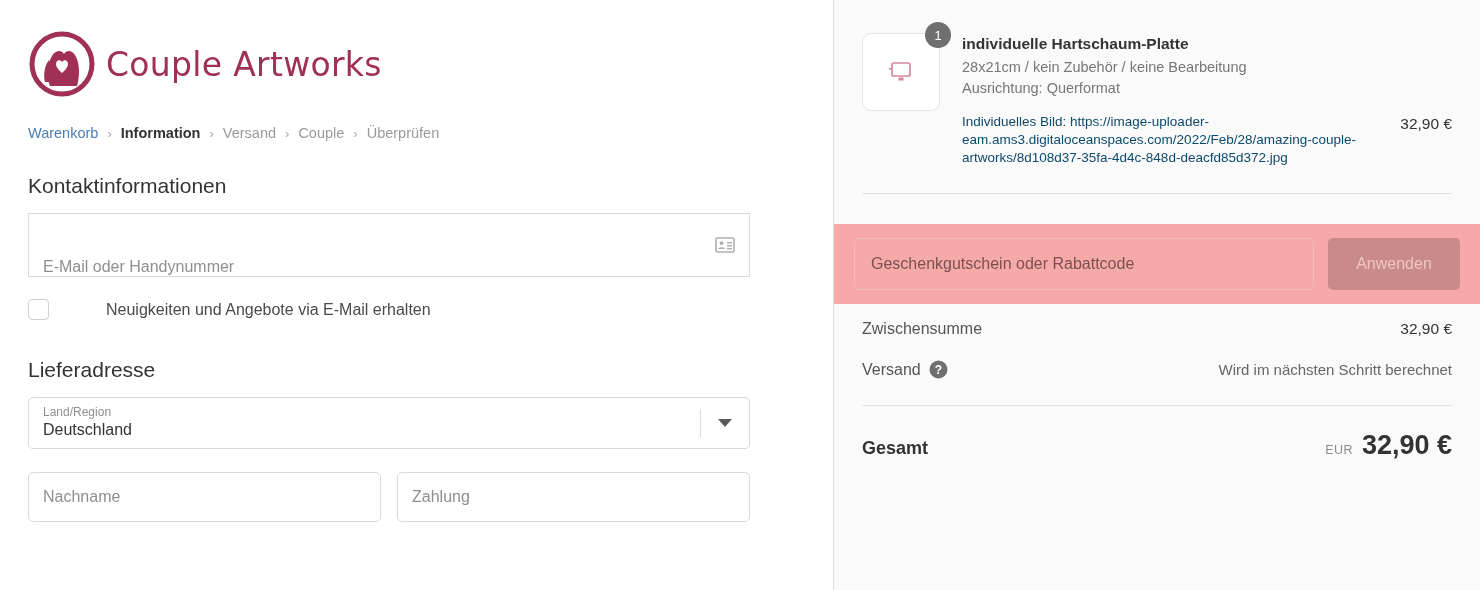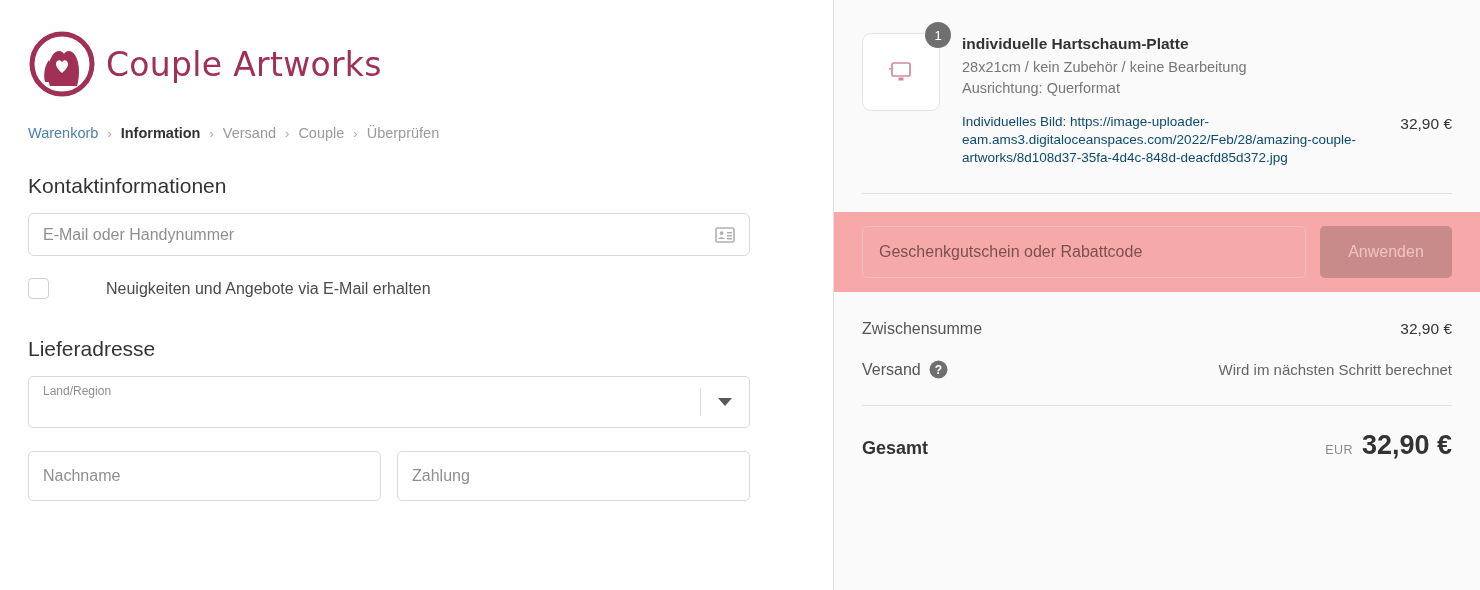--- a/index.html
+++ b/index.html
@@ -81,26 +81,26 @@
   .section-title {
     font-size: 21px;
     font-weight: normal;
     color: #333333;
     margin-bottom: 15px;
   }
 
   
   .field {
     position: relative;
-    height: 43px;
+    height: 64px;
     border: 1px solid #d9d9d9;
-    border-radius: 6px;
+    border-radius: 0;
     background: #ffffff;
     display: flex;
-    align-items: center;
+    align-items: flex-end;
     padding: 0 14px;
     width: 722px;
   }
   .field .ph {
     font-size: 16px;
     color: #8f8f8f;
   }
   .field-icon {
     position: absolute;
     right: 14px;
@@ -266,26 +266,26 @@
   .hr {
     height: 1px;
     background: #e2e2e2;
     margin: 26px 0 0 0;
   }
 
   
   .discount-band {
     background: #f7a8a8;
     margin: 0 -28px;
-    padding: 14px 28px;
+    padding: 14px 20px;
     display: flex;
     align-items: center;
     gap: 14px;
     position: relative;
-    top: 18px;
+    top: 30px;
   }
   .discount-input {
     flex: 1;
     height: 52px;
     border: 1px solid #eec0c0;
     border-radius: 5px;
     background: #f6a9a9;
     display: flex;
     align-items: center;
     padding: 0 16px;
@@ -411,20 +411,21 @@
 
       <div class="check-row">
         <div class="checkbox"></div>
         <span class="check-label">Neuigkeiten und Angebote via E-Mail erhalten</span>
       </div>
 
       <div class="section-title">Lieferadresse</div>
 
       <div class="select-field">
         <div class="select-label">Land/Region</div>
+        <div class="select-value">Deutschland</div>
         <div class="select-divider"></div>
         <div class="select-caret"></div>
       </div>
 
       <div class="name-row">
         <div class="name-field">
           <span class="ph">Nachname</span>
         </div>
         <div class="name-field">
           <span class="ph">Zahlung</span>

